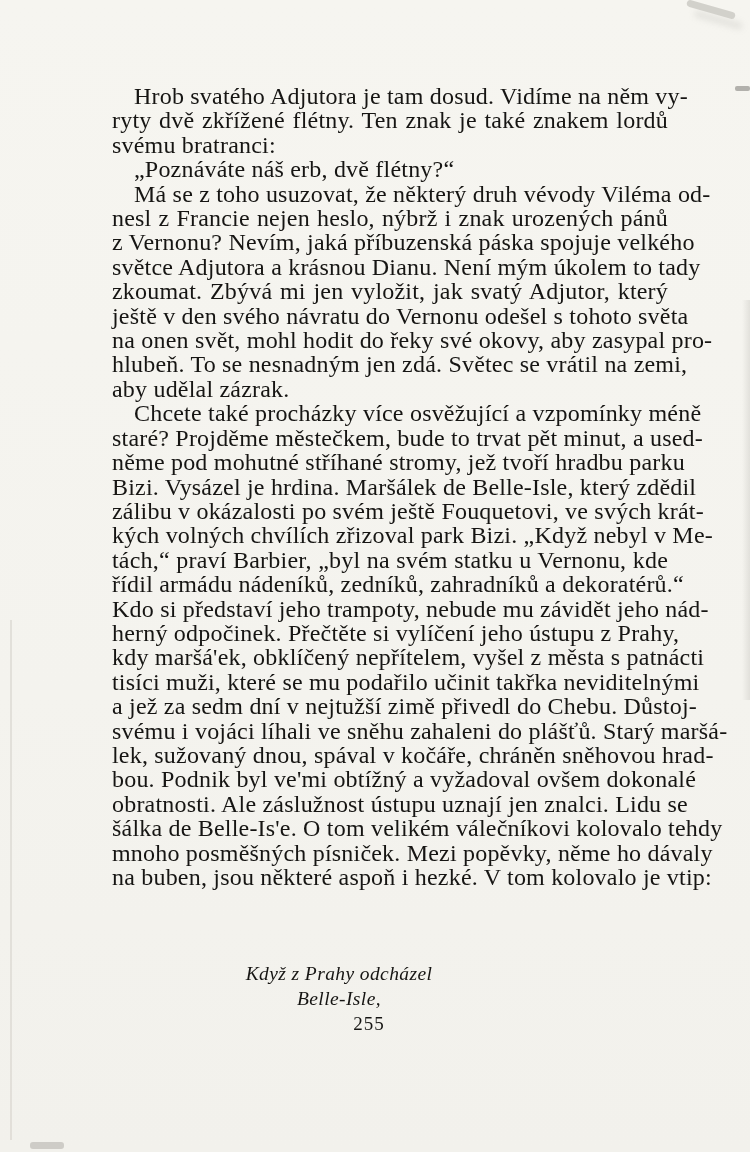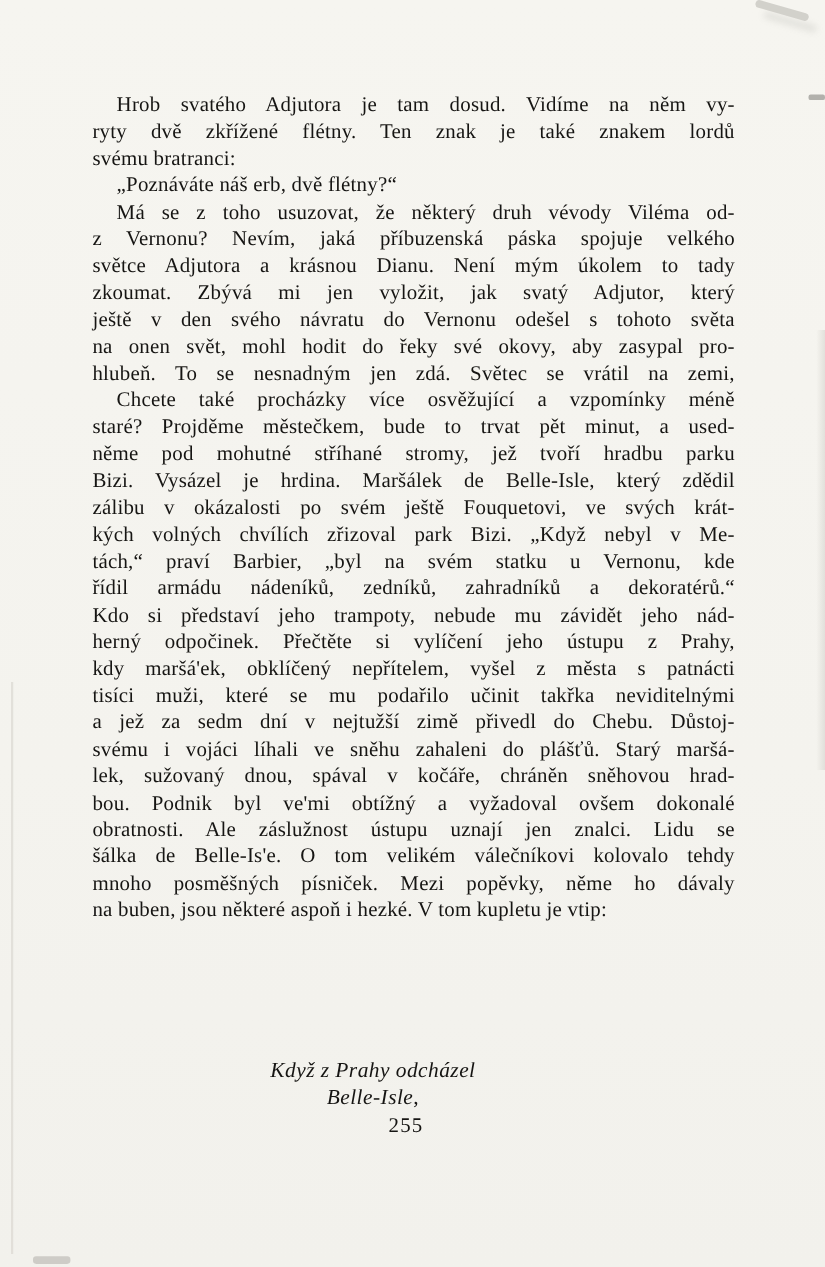--- a/index.html
+++ b/index.html
@@ -20,27 +20,28 @@
     inset: 0;
     background: linear-gradient(180deg, #f6f5f0 0%, #f4f3ee 60%, #f2f1ec 100%);
   }
   .text-block {
     position: absolute;
     left: 84px;
     top: 84px;
     width: 584px;
   }
   .line {
-    font-size: 19px;
+    font-size: 24px;
     line-height: 24.4px;
     letter-spacing: 0.2px;
     text-align: justify;
     text-align-last: justify;
     white-space: nowrap;
     overflow: visible;
+    margin-left: 28px;
   }
   .line.end {
     text-align: right;
     text-align-last: left;
   }
   .line.indent {
     text-indent: 22px;
   }
   .verse {
     position: absolute;
@@ -109,46 +110,48 @@
 
 <div class="page">
 
   <div class="text-block">
 
   <div class="line indent">Hrob svatého Adjutora je tam dosud. Vidíme na něm vy-</div>
       <div class="line">ryty dvě zkřížené flétny. Ten znak je také znakem lordů</div>
       <div class="line end">svému bratranci:</div>
       <div class="line indent end">„Poznáváte náš erb, dvě flétny?“</div>
       <div class="line indent">Má se z toho usuzovat, že některý druh vévody Viléma od-</div>
+      <div class="line">nesl z Francie nejen heslo, nýbrž i znak urozených pánů</div>
       <div class="line">z Vernonu? Nevím, jaká příbuzenská páska spojuje velkého</div>
       <div class="line">světce Adjutora a krásnou Dianu. Není mým úkolem to tady</div>
       <div class="line">zkoumat. Zbývá mi jen vyložit, jak svatý Adjutor, který</div>
       <div class="line">ještě v den svého návratu do Vernonu odešel s tohoto světa</div>
       <div class="line">na onen svět, mohl hodit do řeky své okovy, aby zasypal pro-</div>
       <div class="line">hlubeň. To se nesnadným jen zdá. Světec se vrátil na zemi,</div>
+      <div class="line end">aby udělal zázrak.</div>
       <div class="line indent">Chcete také procházky více osvěžující a vzpomínky méně</div>
       <div class="line">staré? Projděme městečkem, bude to trvat pět minut, a used-</div>
       <div class="line">něme pod mohutné stříhané stromy, jež tvoří hradbu parku</div>
       <div class="line">Bizi. Vysázel je hrdina. Maršálek de Belle-Isle, který zdědil</div>
       <div class="line">zálibu v okázalosti po svém ještě Fouquetovi, ve svých krát-</div>
       <div class="line">kých volných chvílích zřizoval park Bizi. „Když nebyl v Me-</div>
       <div class="line">tách,“ praví Barbier, „byl na svém statku u Vernonu, kde</div>
       <div class="line">řídil armádu nádeníků, zedníků, zahradníků a dekoratérů.“</div>
       <div class="line">Kdo si představí jeho trampoty, nebude mu závidět jeho nád-</div>
       <div class="line">herný odpočinek. Přečtěte si vylíčení jeho ústupu z Prahy,</div>
       <div class="line">kdy maršá'ek, obklíčený nepřítelem, vyšel z města s patnácti</div>
       <div class="line">tisíci muži, které se mu podařilo učinit takřka neviditelnými</div>
       <div class="line">a jež za sedm dní v nejtužší zimě přivedl do Chebu. Důstoj-</div>
       <div class="line">svému i vojáci líhali ve sněhu zahaleni do plášťů. Starý maršá-</div>
       <div class="line">lek, sužovaný dnou, spával v kočáře, chráněn sněhovou hrad-</div>
       <div class="line">bou. Podnik byl ve'mi obtížný a vyžadoval ovšem dokonalé</div>
       <div class="line">obratnosti. Ale záslužnost ústupu uznají jen znalci. Lidu se</div>
       <div class="line">šálka de Belle-Is'e. O tom velikém válečníkovi kolovalo tehdy</div>
       <div class="line">mnoho posměšných písniček. Mezi popěvky, něme ho dávaly</div>
-      <div class="line end">na buben, jsou některé aspoň i hezké. V tom kupletu je vtip:</div>
+      <div class="line end">na buben, jsou některé aspoň i hezké. V tom kolovalo je vtip:</div>
     </div>
 
   <div class="verse">
 
   <div>Když z Prahy odcházel</div>
       <div>Belle-Isle,</div>
     </div>
 
   <div class="page-number">255</div>
 

